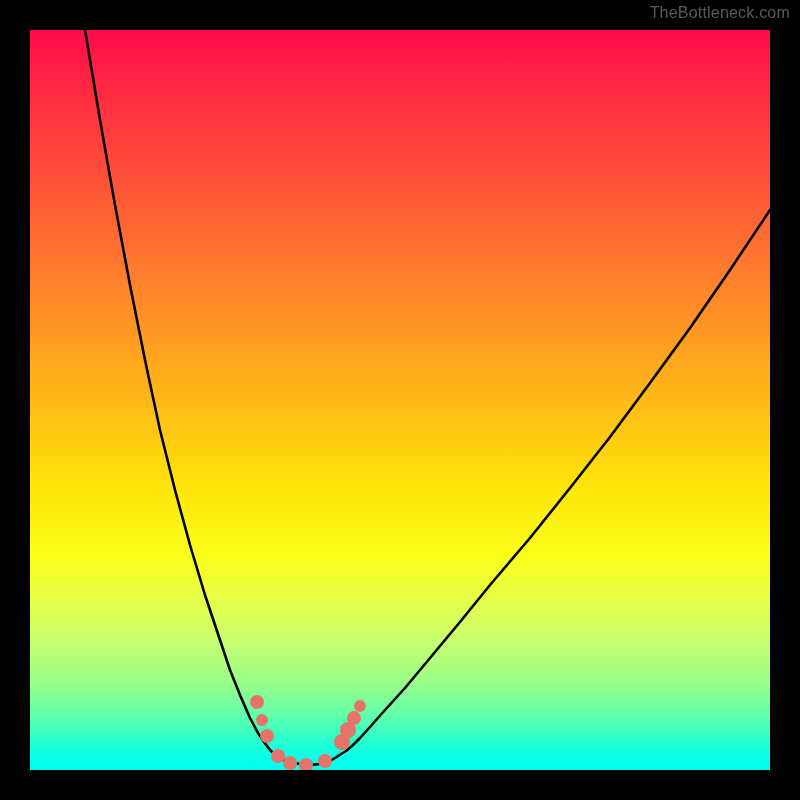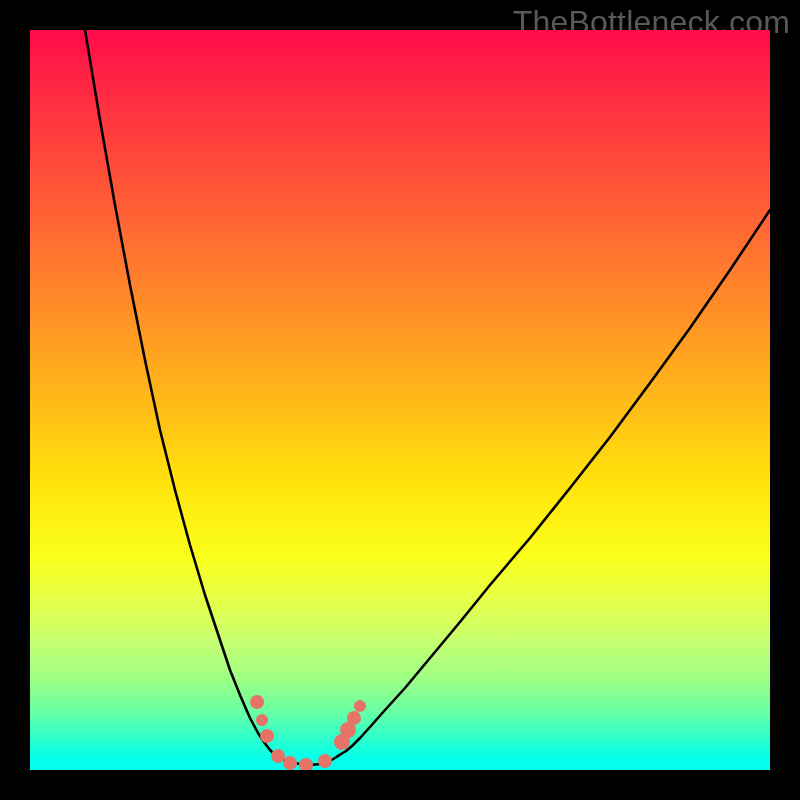--- a/index.html
+++ b/index.html
@@ -41,21 +41,21 @@
       #3affc4 95%,
       #18ffda 97%,
       #06ffea 98.5%,
       #00fff0 100%
     );
   }
   .watermark {
     position: absolute;
     top: 4px;
     right: 10px;
-    font-size: 32px;
+    font-size: 16px;
     font-weight: 500;
     color: #595959;
     letter-spacing: 0.2px;
   }
   svg.overlay {
     position: absolute;
     left: 0;
     top: 0;
     width: 740px;
     height: 740px;

